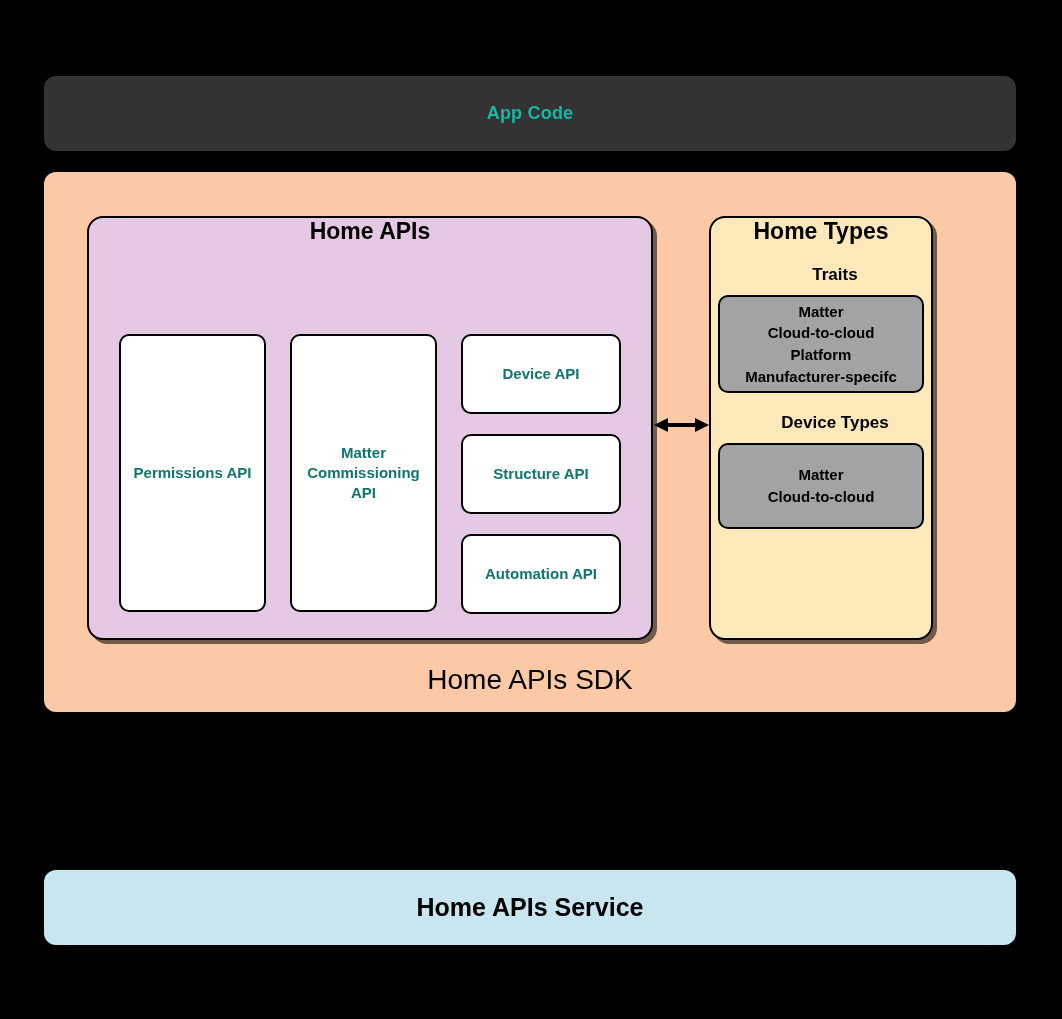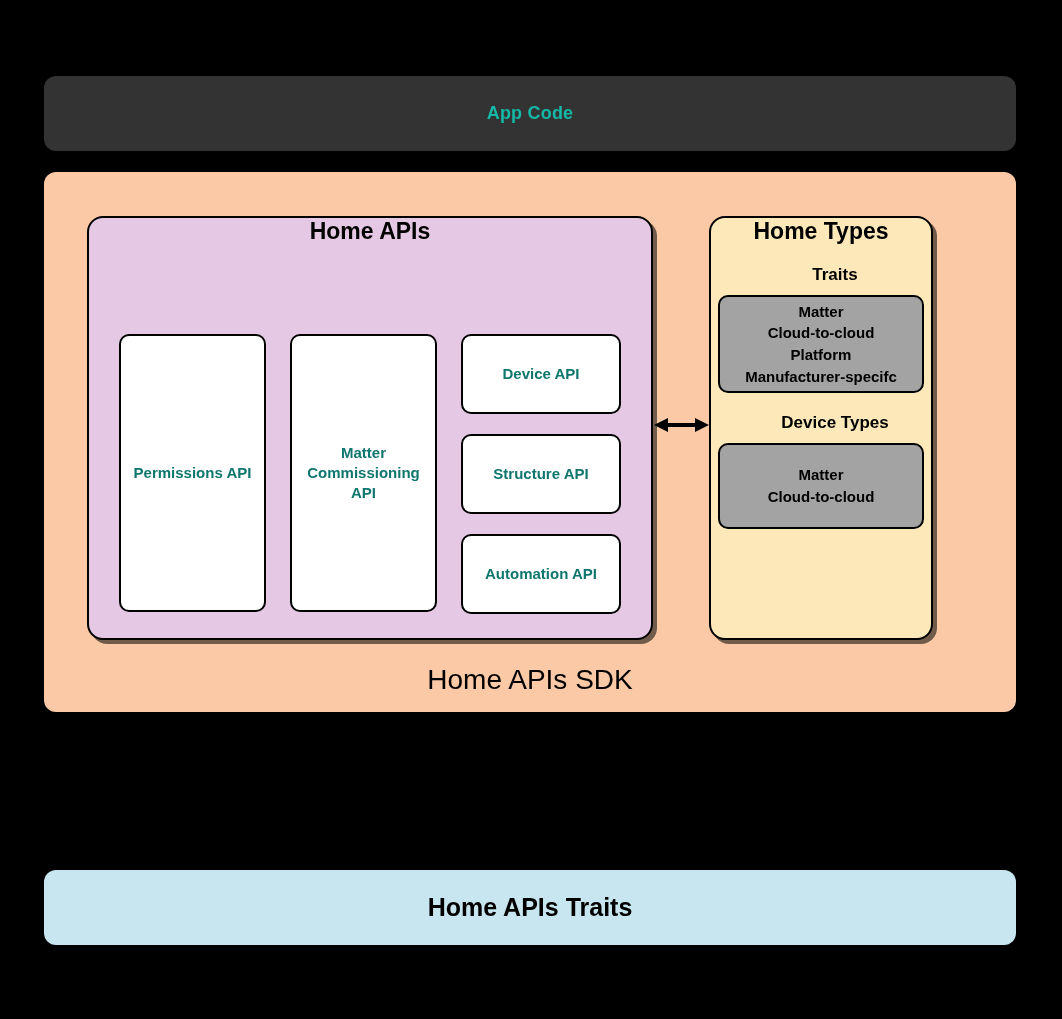--- a/index.html
+++ b/index.html
@@ -220,16 +220,16 @@
 
       <div class="subhead">Device Types</div>
       <div class="types-box device-types-box" style="white-space: pre-line;">Matter
 Cloud-to-cloud</div>
     </div>
 
     <div class="sdk-label">Home APIs SDK</div>
   </div>
 
   <div class="service-bar">
-    <span class="service-label">Home APIs Traits</span>
+    <span class="service-label">Home APIs Service</span>
   </div>
 
 </div>
 
 </body></html>

